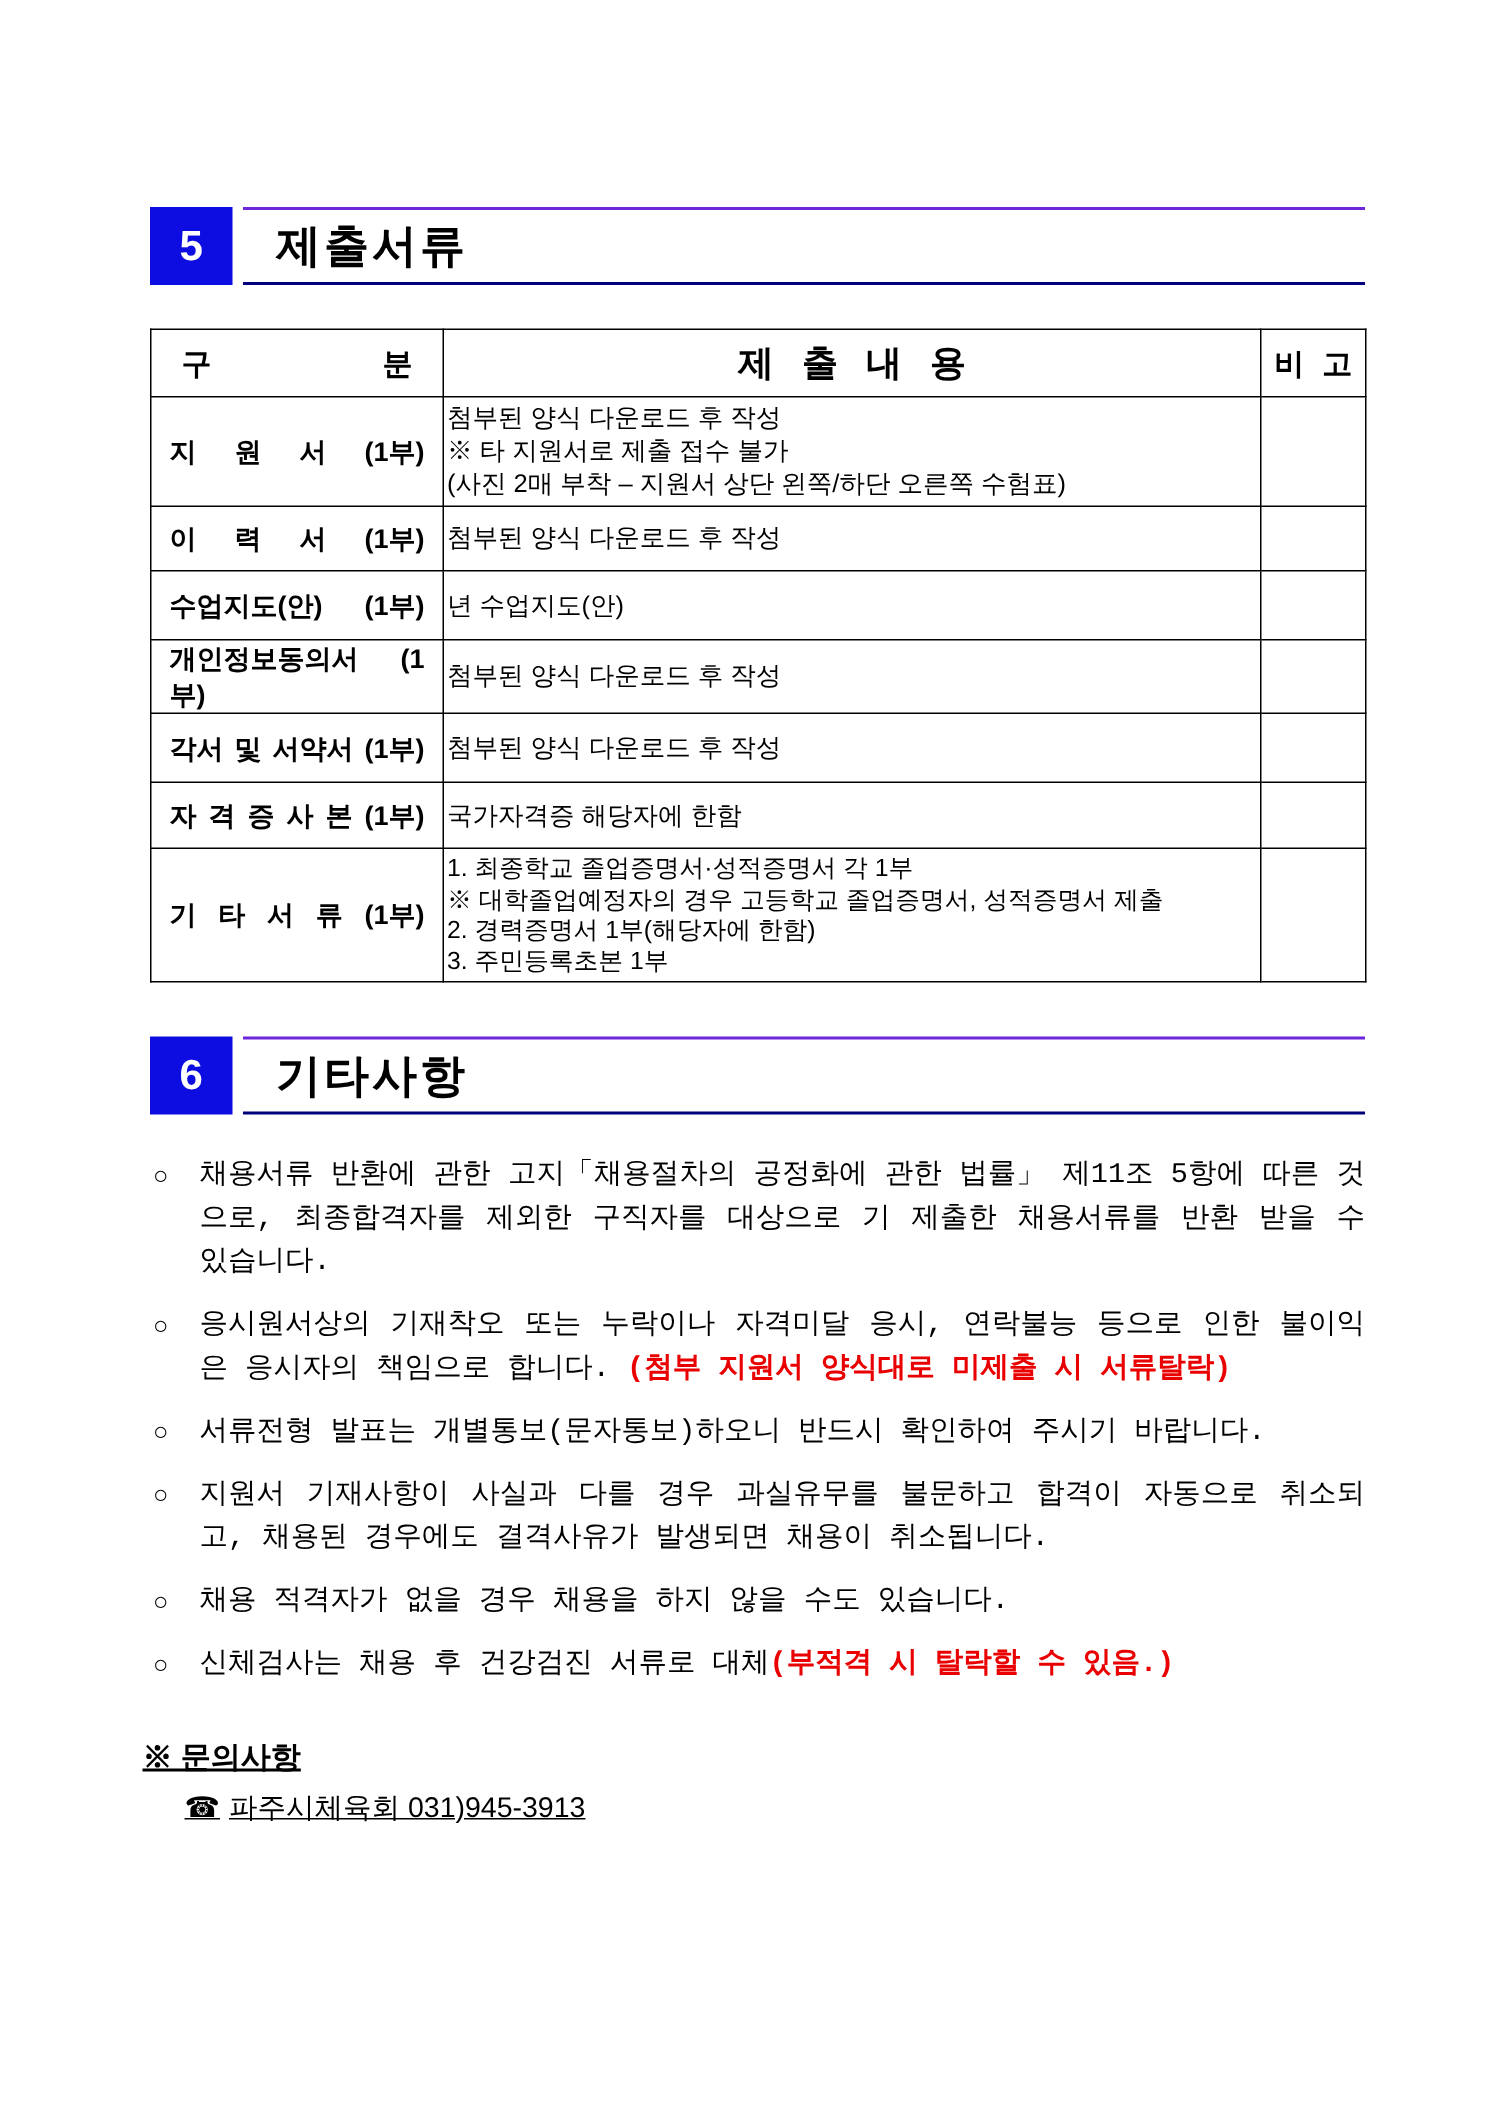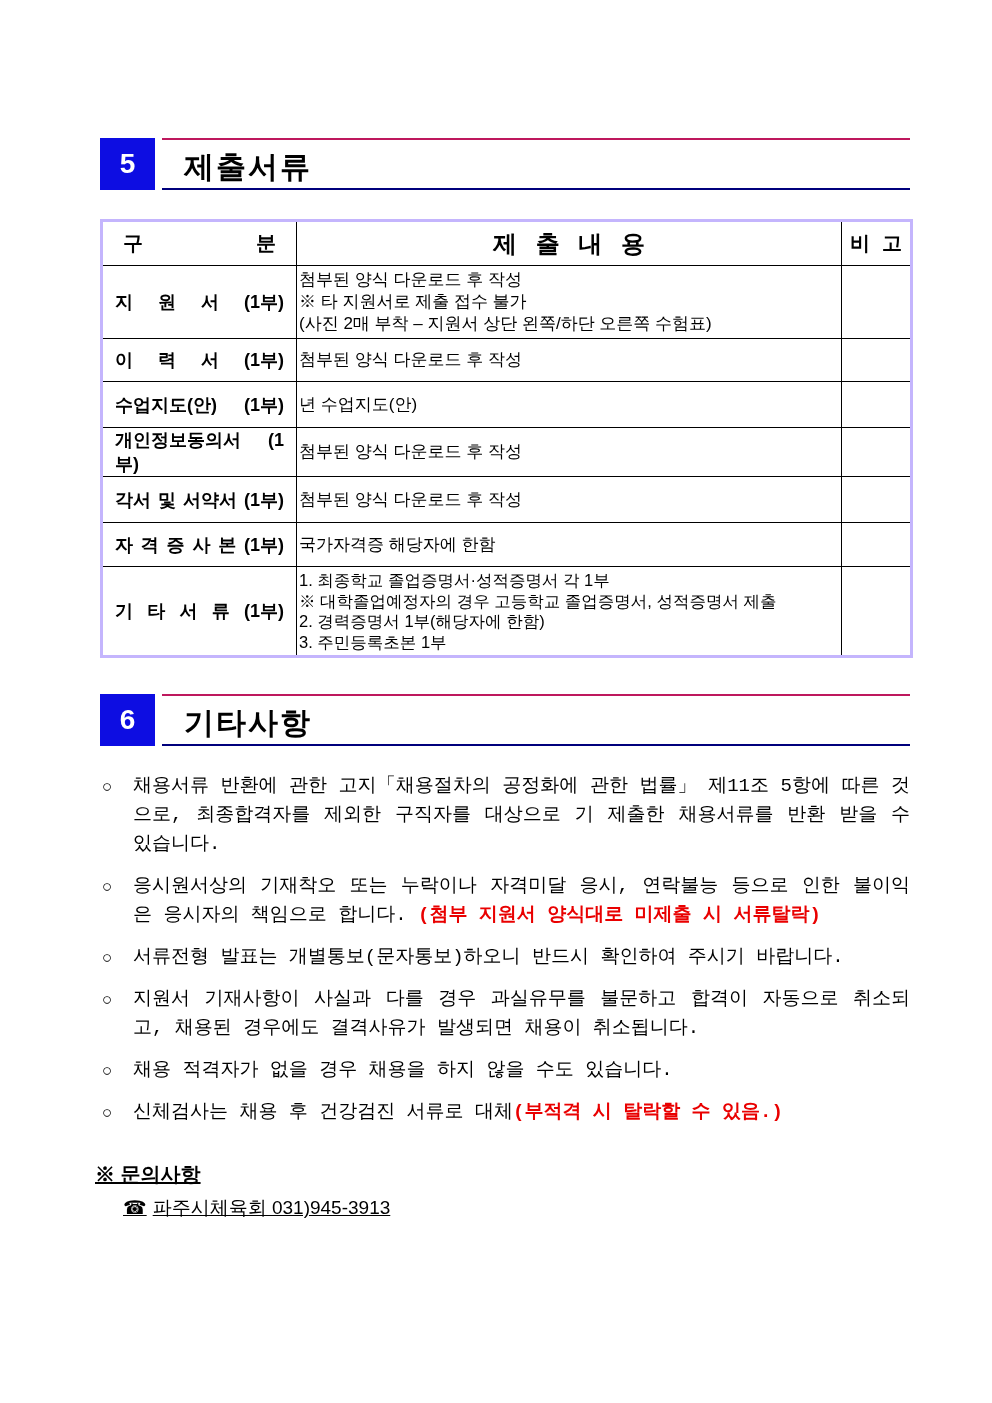--- a/index.html
+++ b/index.html
@@ -18,34 +18,34 @@
   
   .sec-header { display: flex; align-items: stretch; height: 52px; }
   .sec-num-box {
     width: 55px; flex-shrink: 0;
     background: #0d0de2; color: #ffffff;
     display: flex; align-items: center; justify-content: center;
     font-size: 28px; font-weight: 700;
   }
   .sec-rule-wrap {
     flex: 1; margin-left: 7px;
-    border-top: 2px solid #be185d;
+    border-top: 2px solid #6d28d9;
     border-bottom: 2px solid #00007c;
-    display: flex; align-items: flex-end;
+    display: flex; align-items: center;
   }
   .sec-title { font-size: 30px; font-weight: 800; margin-left: 22px; letter-spacing: 2px; }
 
   #sec5 { margin-top: 138px; }
   #sec6 { margin-top: 36px; }
 
   
   table.sub-table {
     margin-top: 29px; width: 810px;
     border-collapse: collapse; table-layout: fixed;
-    border: 3px solid #c4b5fd;
+    border: 1px solid #c4b5fd;
   }
   .sub-table th, .sub-table td { border: 1.6px solid #000; overflow: hidden; }
   .colw1 { width: 195px; } .colw2 { width: 545px; } .colw3 { width: 70px; }
 
   .sub-table thead tr { height: 45px; }
   tr.rh1 { height: 70px; } tr.rh2 { height: 43px; } tr.rh3 { height: 53px; }
   tr.rh4 { height: 46px; } tr.rh5 { height: 46px; } tr.rh6 { height: 46px; }
   tr.rh7 { height: 44px; } tr.rh8 { height: 85px; }
 
   th.cat  { font-size: 20px; text-align: justify; text-align-last: justify; padding: 0 20px; }

